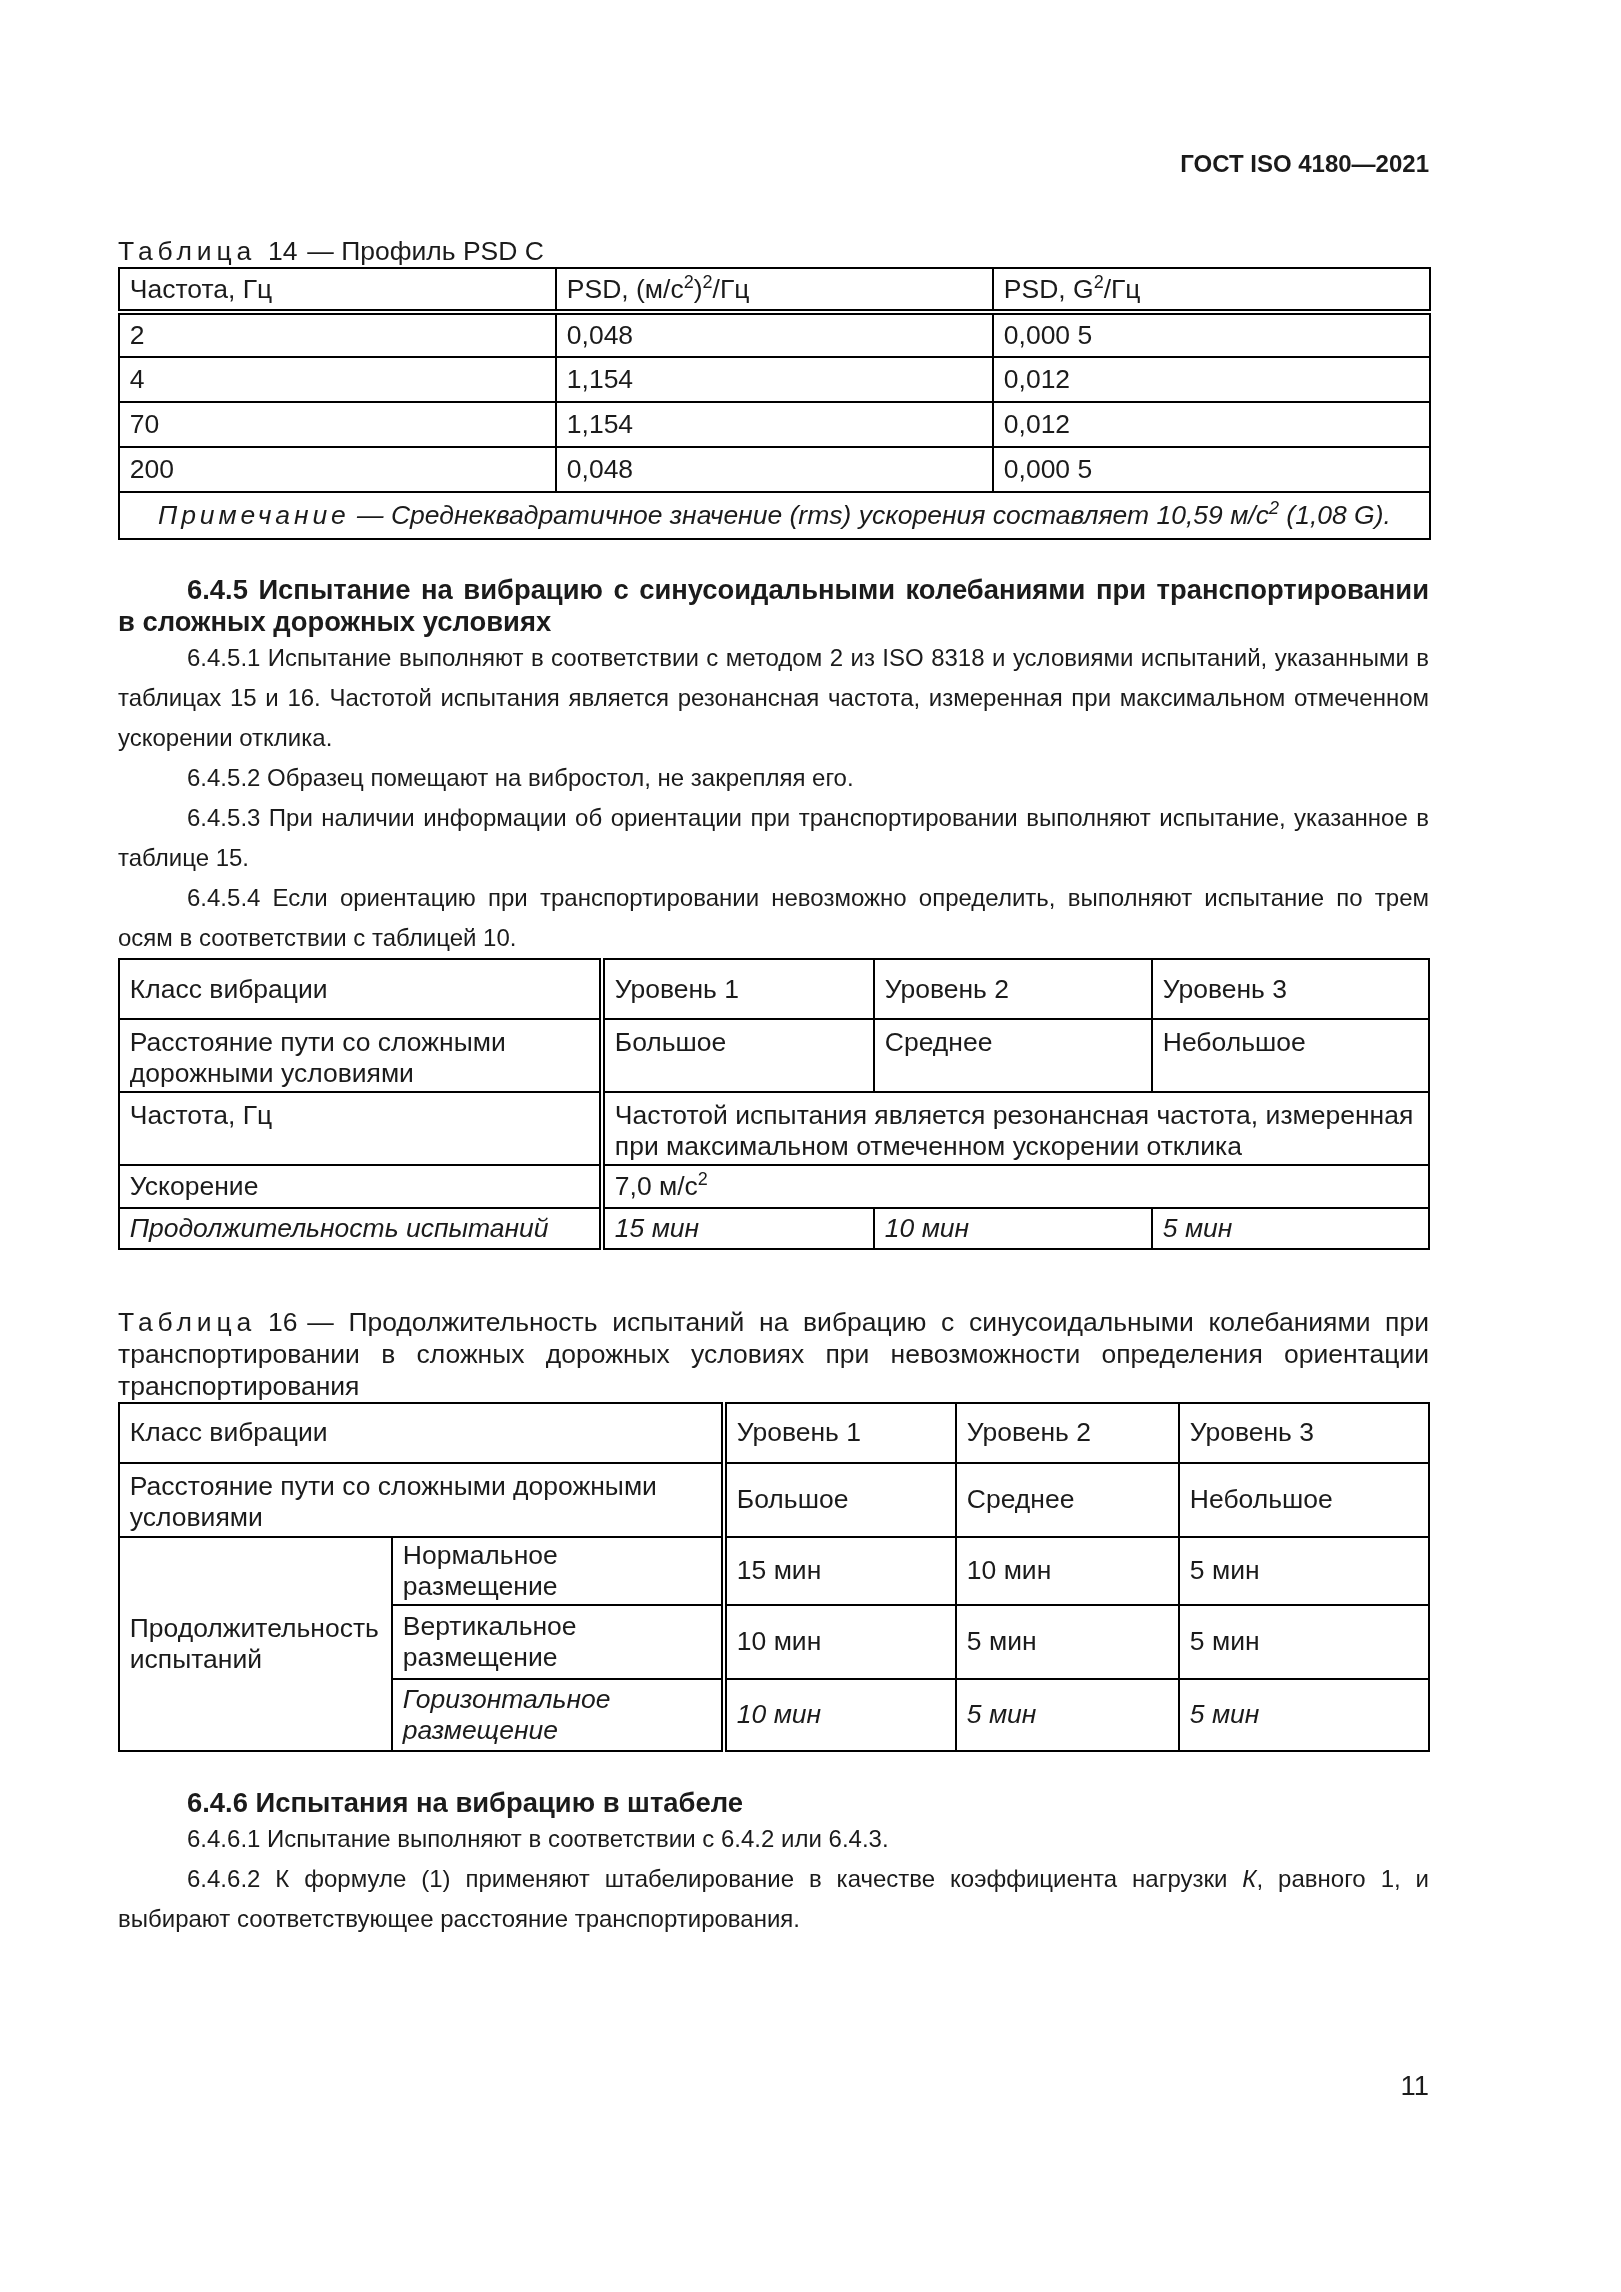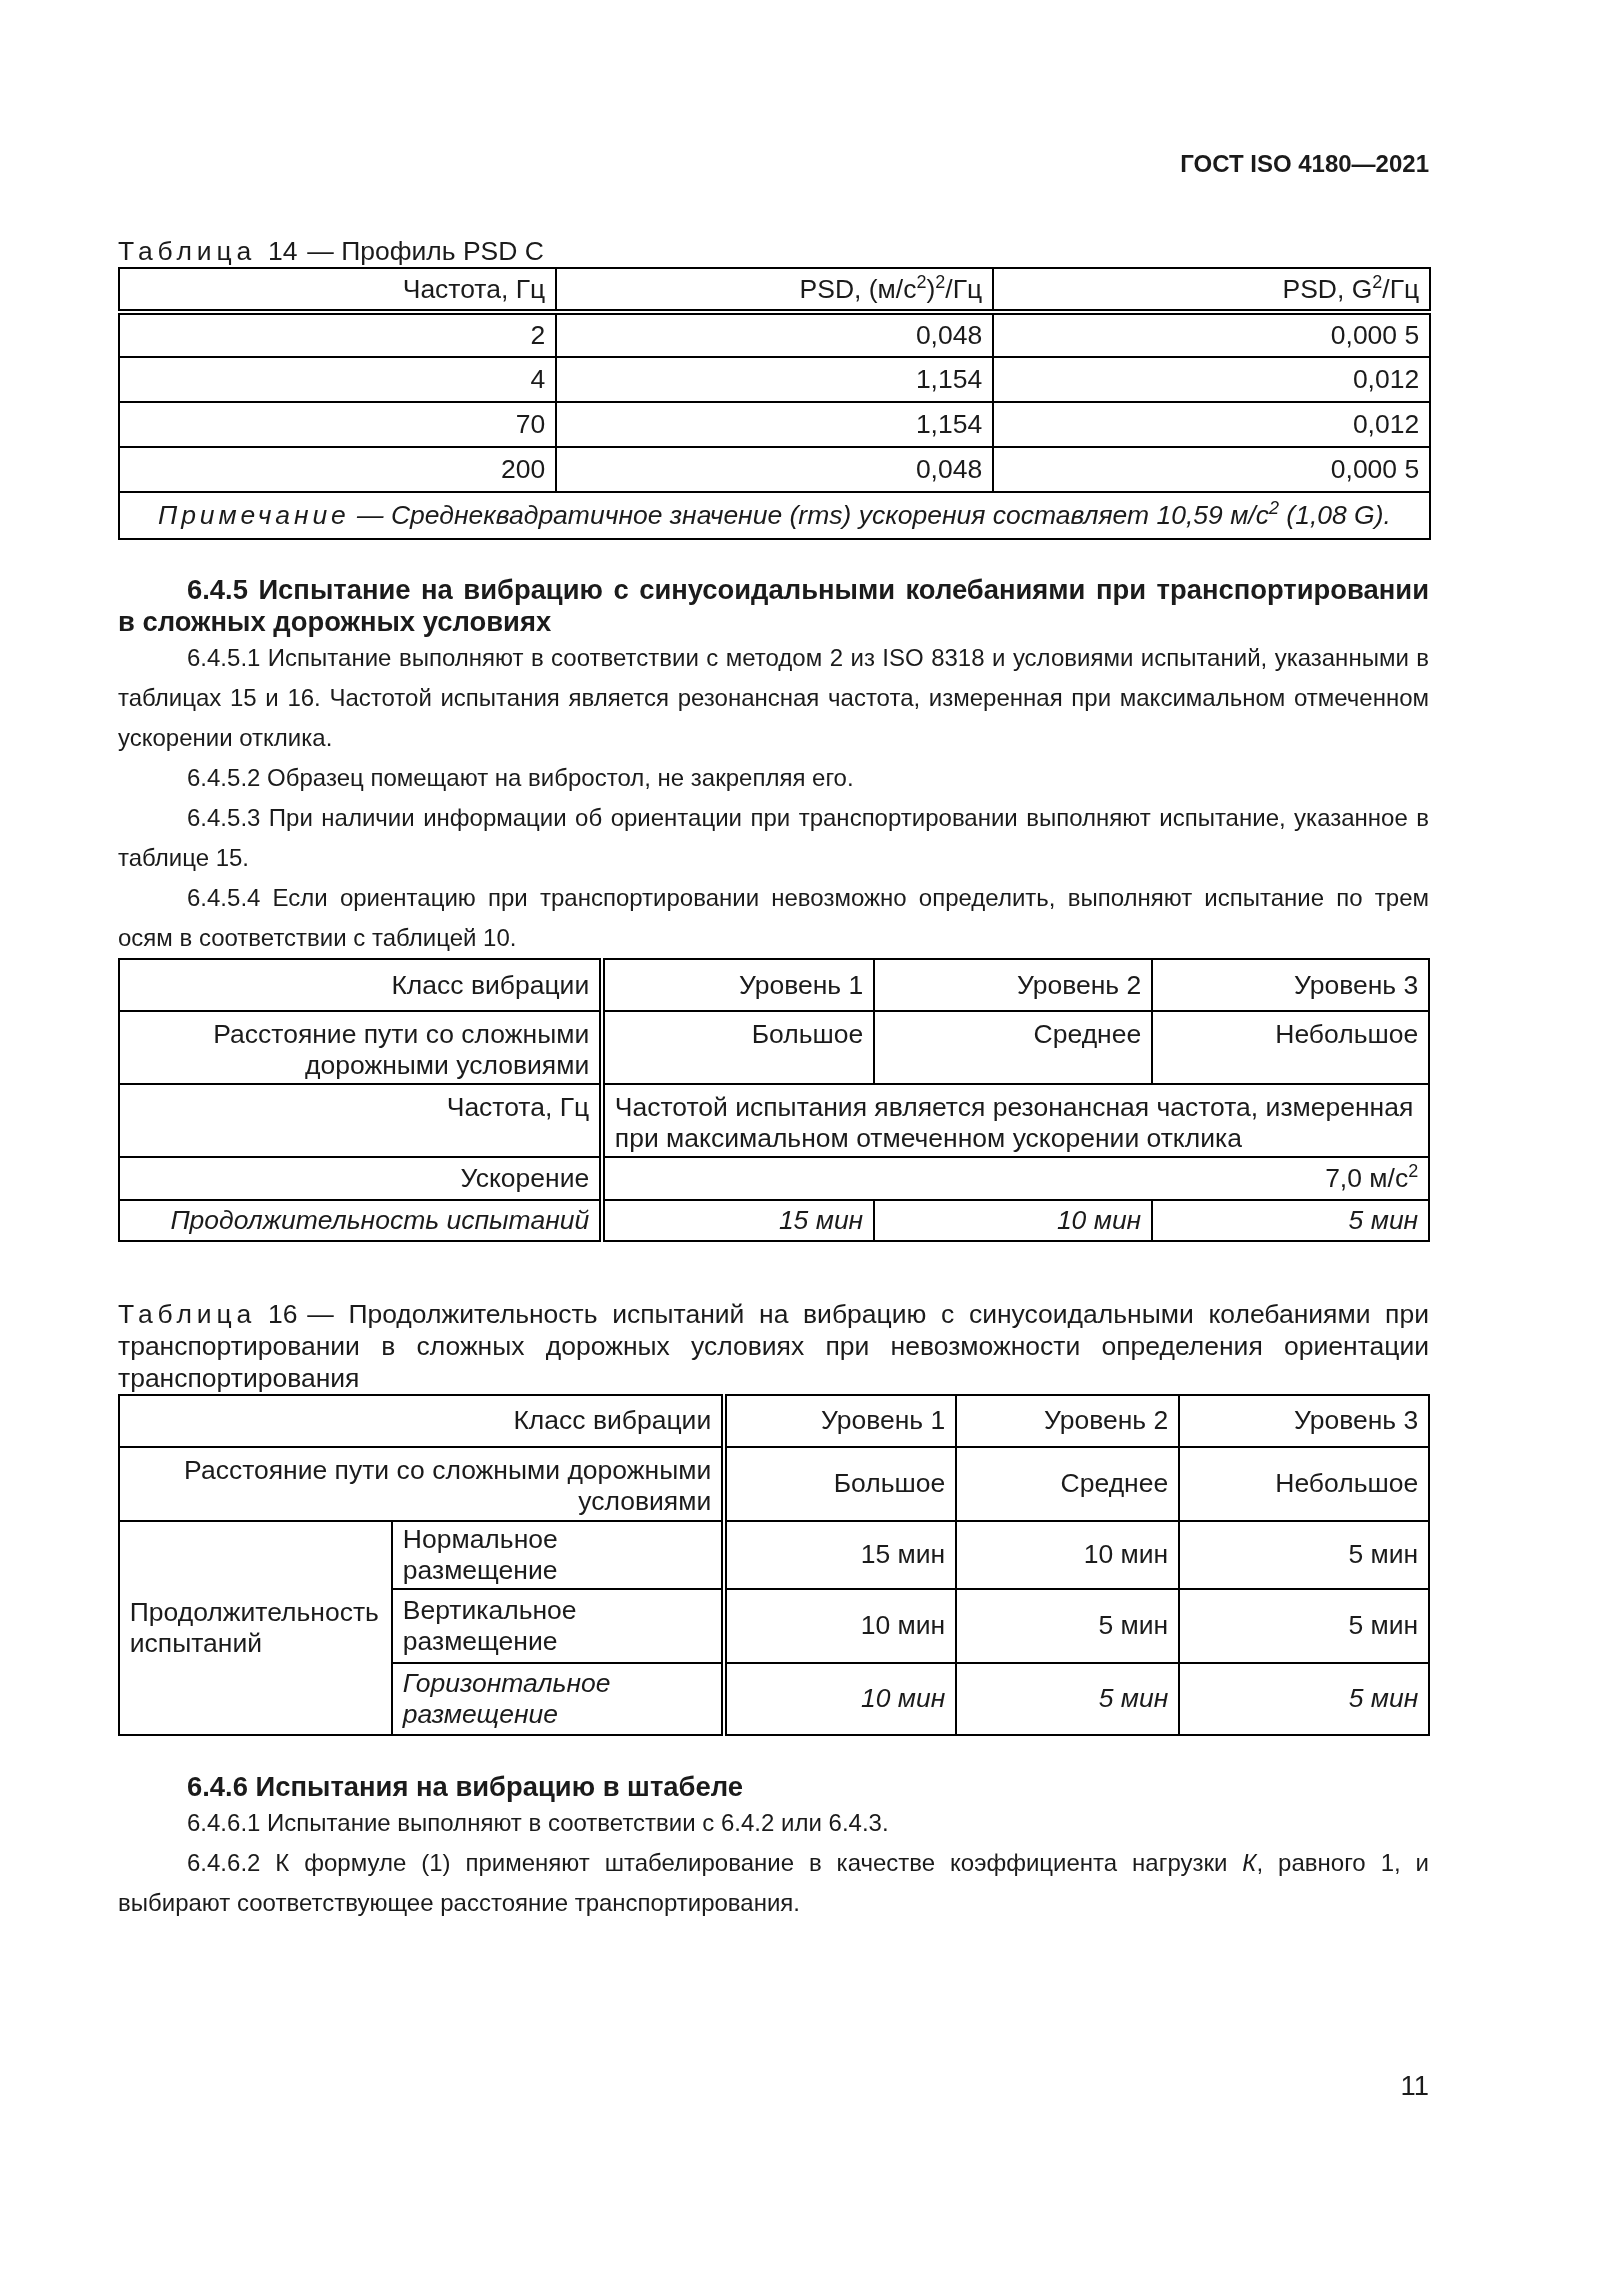--- a/index.html
+++ b/index.html
@@ -23,33 +23,33 @@
   .caption.c15 { margin-top:24.5px; }
   .caption.c16 { margin-top:56px; }
   .cap-word { letter-spacing:4.9px; margin-right:11.8px; }
   .cap-num  { margin-right:9.8px; }
 
   
   table.gost { border-collapse:collapse; width:100%; table-layout:fixed;
                border:2.9px solid #000; }
   table.gost th, table.gost td {
     border:2px solid #000; font-size:26.5px; line-height:31px;
-    padding:2px 9.8px; text-align:right; vertical-align:middle;
+    padding:2px 9.8px; text-align:left; vertical-align:middle;
     font-weight:normal; overflow:hidden;
   }
   table.gost tbody td { border-top:2.9px solid #000; }
   table.gost tr:last-child td { border-bottom:2.9px solid #000;font-style:italic; }
 
   .t14 { margin-top:0; }
   .t14 thead th { height:44px; border-bottom:6.9px double #000; }
   .t14 tbody td { height:45px; }
   .t14 td.note-cell { height:47px; text-align:center; font-size:26.5px; }
   .note-label { letter-spacing:3.9px; }
 
-  .t15 thead th, .t16 thead th { height:52px; border-bottom:2.9px solid #000; }
+  .t15 thead th, .t16 thead th { height:60px; border-bottom:2.9px solid #000; }
   td.stub { text-align:left; }
   .dbl { border-left:6.9px double #000 !important; }
   .t15 tr.r-dist td { height:73px; vertical-align:top; padding-top:6.9px; }
   .t15 tr.r-freq td { height:71px; vertical-align:top; padding-top:6.9px; }
   .t15 td.freq-text { text-align:left; }
   .t15 tr.r-acc td { height:43px;border-radius:7px; }
   .t15 tr.r-dur td { height:41px; }
 
   .t16 tr.r-dist td { height:74px; }
   .t16 tr.r-dist td.stub { vertical-align:top; padding-top:6.9px; }

